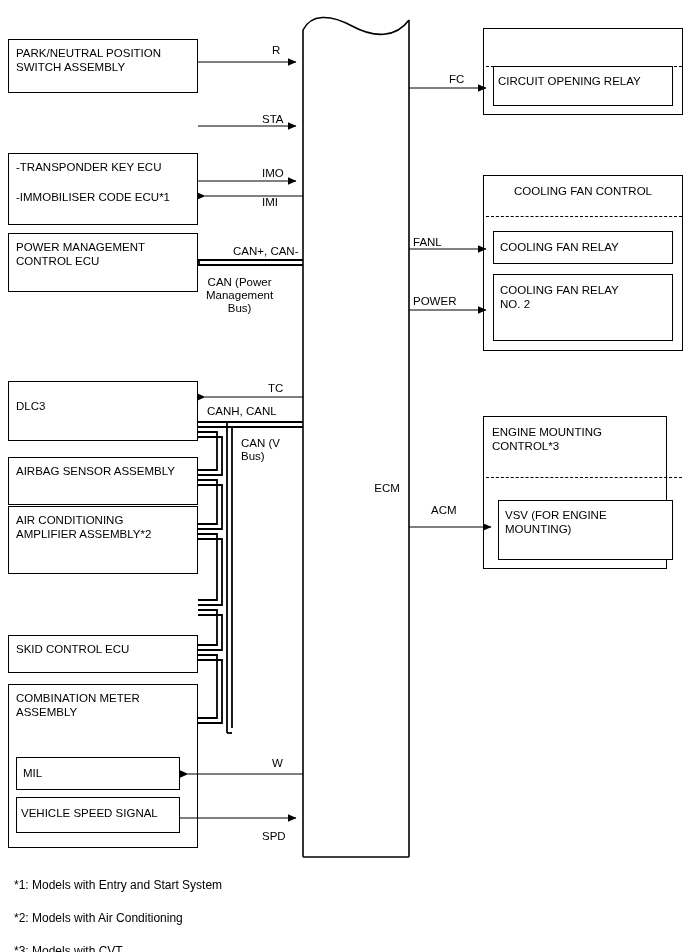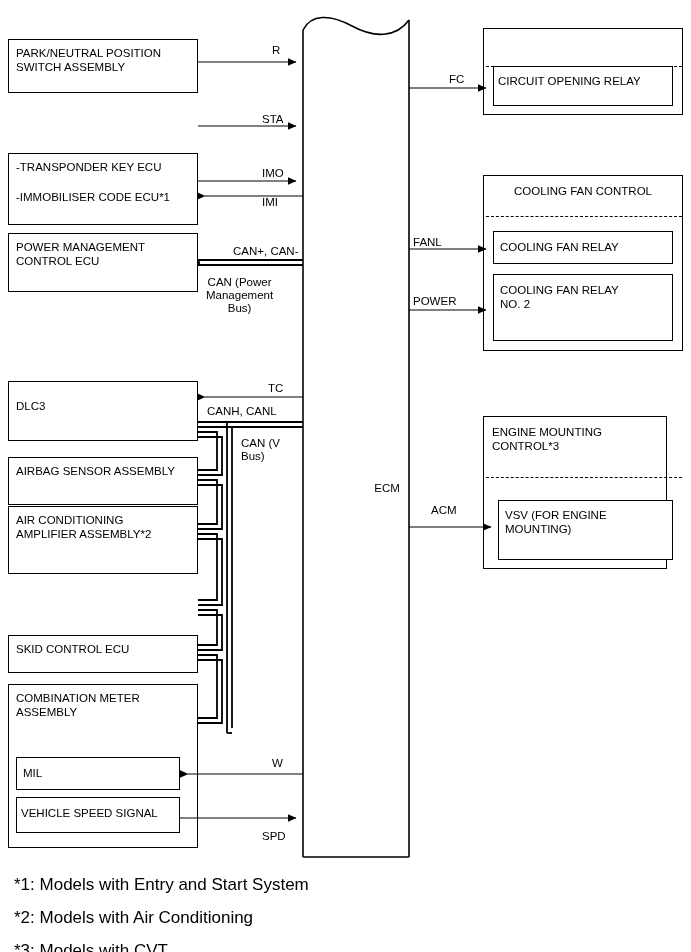--- a/index.html
+++ b/index.html
@@ -46,21 +46,21 @@
     height: 0;
   }
   .sig {
     position: absolute;
     font-size: 11.5px;
     line-height: 13px;
     white-space: pre-line;
   }
   .note {
     position: absolute;
-    font-size: 17px;
+    font-size: 12px;
     line-height: 14px;
     white-space: nowrap;
   }
   svg.overlay {
     position: absolute;
     left: 0;
     top: 0;
     width: 691px;
     height: 952px;
     pointer-events: none;

